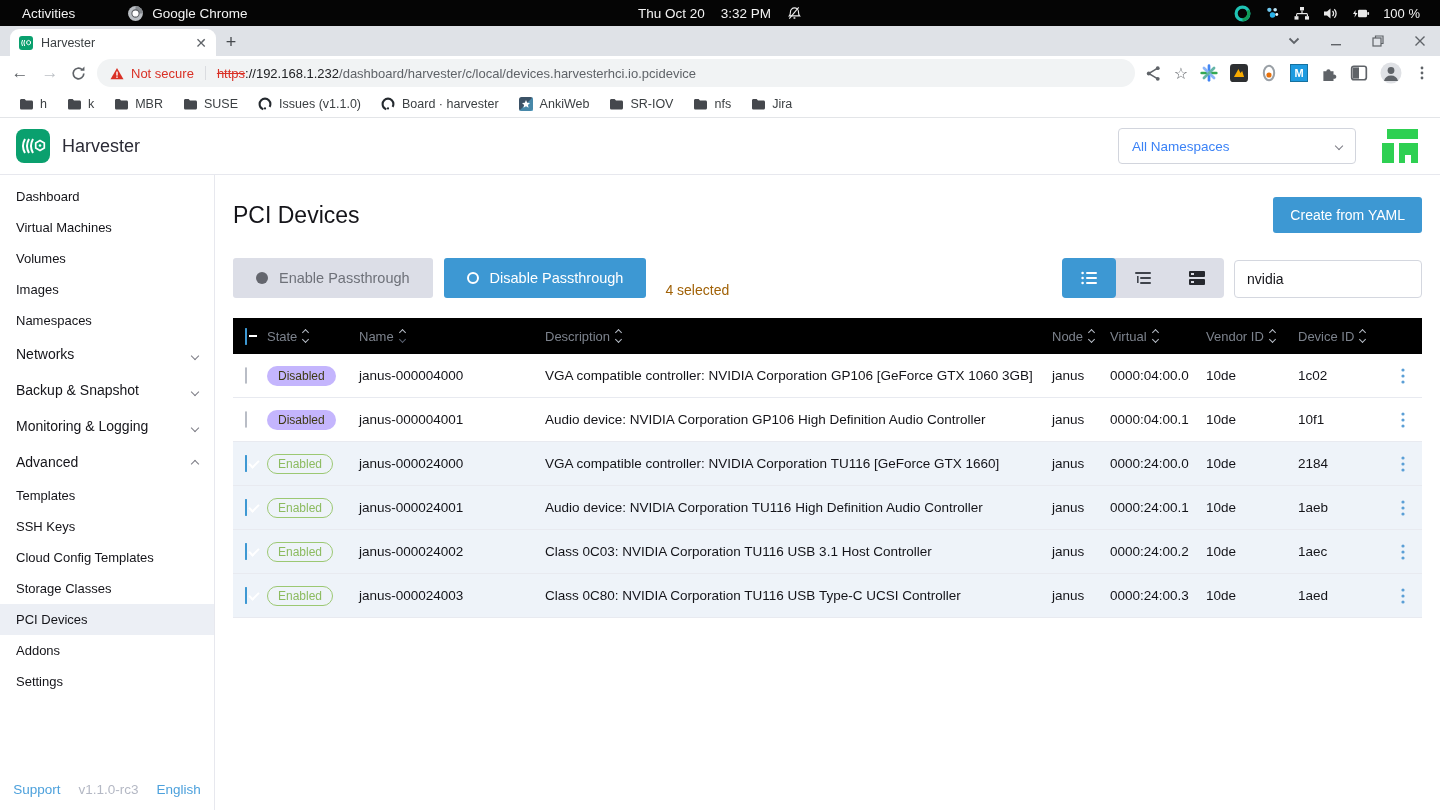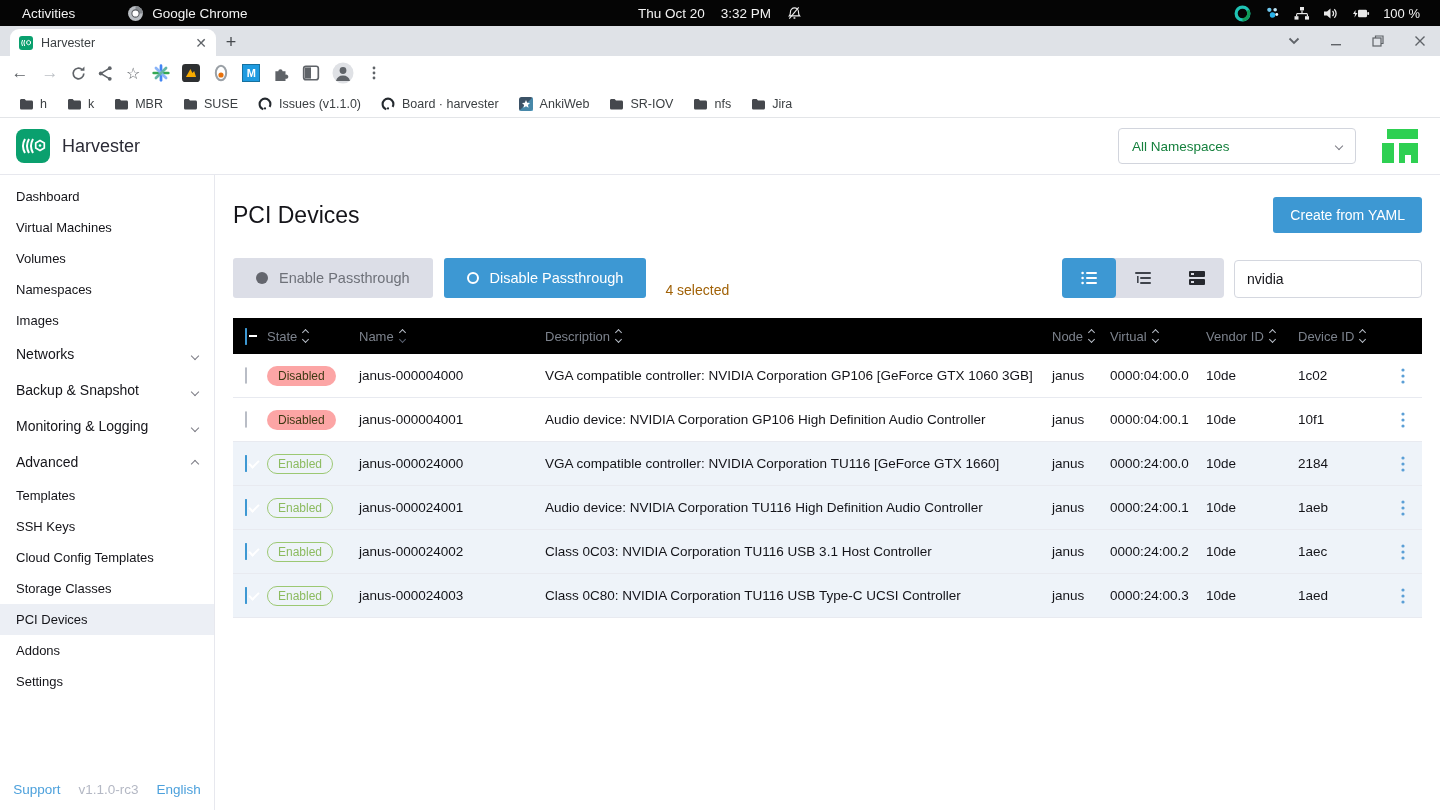--- a/index.html
+++ b/index.html
@@ -37,21 +37,21 @@
   .ext-m{width:18px;height:18px;background:#1e9be0;border:1px solid #16719f;color:#fff;font-weight:bold;font-size:11px;display:flex;align-items:center;justify-content:center}
 
   
   .bookmarks{height:28px;background:#fff;display:flex;align-items:center;padding-left:10px;gap:2px;border-bottom:1px solid #e3e5e8}
   .bm{display:flex;align-items:center;gap:7px;padding:3px 9px;font-size:12.5px;color:#3c4043;border-radius:4px}
 
   
   .app-header{height:57px;display:flex;align-items:center;padding:0 16px;border-bottom:1px solid #e7e8ee;background:#fff}
   .product{font-size:18px;color:#2b2b36;margin-left:12px}
   .hdr-spacer{flex:1}
-  .ns-select{width:238px;height:36px;border:1px solid #d2d5dd;border-radius:4px;display:flex;align-items:center;justify-content:space-between;padding:0 13px;font-size:13.5px;color:#15803d;background:#fff}
+  .ns-select{width:238px;height:36px;border:1px solid #d2d5dd;border-radius:4px;display:flex;align-items:center;justify-content:space-between;padding:0 13px;font-size:13.5px;color:#3b82f6;background:#fff}
   .rancher-ic{margin-left:26px;margin-right:6px}
 
   
   .app-body{display:flex;height:635px}
   .sidebar{width:215px;border-right:1px solid #e7e8ee;padding-top:6px;position:relative;background:#fff}
   .side-link{padding:8px 16px;font-size:13px;color:#141419}
   .side-group{padding:10px 16px;font-size:14px;color:#141419;display:flex;align-items:center;justify-content:space-between}
   .side-link.active{background:#eceff5}
   .chev{width:6px;height:6px;border-right:1.5px solid #7c7c85;border-bottom:1.5px solid #7c7c85;transform:rotate(45deg);display:inline-block}
   .chev-up{transform:rotate(-135deg)}
@@ -89,21 +89,21 @@
   .sv-down{transform:rotate(45deg)}
   .sort-dark{border-color:#596070}
   .tbody .trow{height:44px;border-bottom:1px solid #e8eaf0;background:#fff}
   .tbody .trow.row-selected{background:#eef3f9}
   .cb{width:16px;height:16px;border-radius:3px;border:1px solid #b9bdc6;background:#fff;margin-left:12px;position:relative}
   .cb.checked{background:#3d98d3;border-color:#3d98d3}
   .cb.checked::after{content:"";position:absolute;left:5px;top:1.5px;width:4px;height:8px;border:solid #fff;border-width:0 2px 2px 0;transform:rotate(45deg)}
   .cb.indeterminate{background:#3d98d3;border-color:#3d98d3}
   .cb.indeterminate::after{content:"";position:absolute;left:3px;top:6px;width:8px;height:2.5px;background:#fff}
   .badge{display:inline-block;padding:3px 11px;border-radius:11px;font-size:12px}
-  .badge-disabled{background:#fca5a5;color:#3e3913}
+  .badge-disabled{background:#c4b5fd;color:#3e3913}
   .badge-enabled{border:1px solid #9cc873;color:#8cbb60;padding:2px 10px;background:transparent}
   .kebab{display:flex;align-items:center;justify-content:center;height:100%}
   .cell-desc{padding-right:3px;overflow:hidden;white-space:nowrap}
 </style>
 </head>
 <body>
 
 <div class="screen">
 
   <div class="gnome-bar">
@@ -190,20 +190,30 @@
     </div>
   </div>
 
   <div class="toolbar">
     <span class="nav-ic">←</span>
     <span class="nav-ic disabled">→</span>
     <svg width="17" height="17" viewBox="0 0 16 16">
         <path d="M13 8a5 5 0 1 1-1.6-3.7" fill="none" stroke="#5f6368" stroke-width="1.6"></path>
         <polygon points="13.6,1.5 13.6,5.4 9.7,5.4" fill="#5f6368"></polygon>
       </svg>
+    <div class="omnibox">
+      <svg width="14" height="13" viewBox="0 0 14 13">
+          <polygon points="7,1 13.5,12.3 0.5,12.3" fill="#d93025"></polygon>
+          <rect x="6.3" y="4.6" width="1.4" height="4" fill="#fff"></rect>
+          <rect x="6.3" y="9.5" width="1.4" height="1.4" fill="#fff"></rect>
+        </svg>
+      <span class="ob-notsecure">Not secure</span>
+      <span class="ob-sep"></span>
+      <span><span class="ob-scheme">https</span><span class="ob-host">://192.168.1.232</span><span class="ob-path">/dashboard/harvester/c/local/devices.harvesterhci.io.pcidevice</span></span>
+    </div>
     <div class="tb-actions">
       <svg width="17" height="17" viewBox="0 0 16 16">
           <circle cx="12" cy="3" r="1.8" fill="#5f6368"></circle>
           <circle cx="3.5" cy="8" r="1.8" fill="#5f6368"></circle>
           <circle cx="12" cy="13" r="1.8" fill="#5f6368"></circle>
           <path d="M12 3 3.5 8l8.5 5" fill="none" stroke="#5f6368" stroke-width="1.4"></path>
         </svg>
       <span class="star">☆</span>
       <svg width="18" height="18" viewBox="0 0 16 16">
           <g stroke-width="2.4" stroke-linecap="round">
@@ -351,25 +361,25 @@
   </div>
         <div class="side-link">
     <span>Virtual Machines</span>
     
   </div>
         <div class="side-link">
     <span>Volumes</span>
     
   </div>
         <div class="side-link">
+    <span>Images</span>
+    
+  </div>
+        <div class="side-link">
     <span>Namespaces</span>
-    
-  </div>
-        <div class="side-link">
-    <span>Images</span>
     
   </div>
         <div class="side-group">
     <span>Networks</span>
     <span class="chev-wrap"><span class="chev"></span></span>
   </div>
         <div class="side-group">
     <span>Backup &amp; Snapshot</span>
     <span class="chev-wrap"><span class="chev"></span></span>
   </div>

